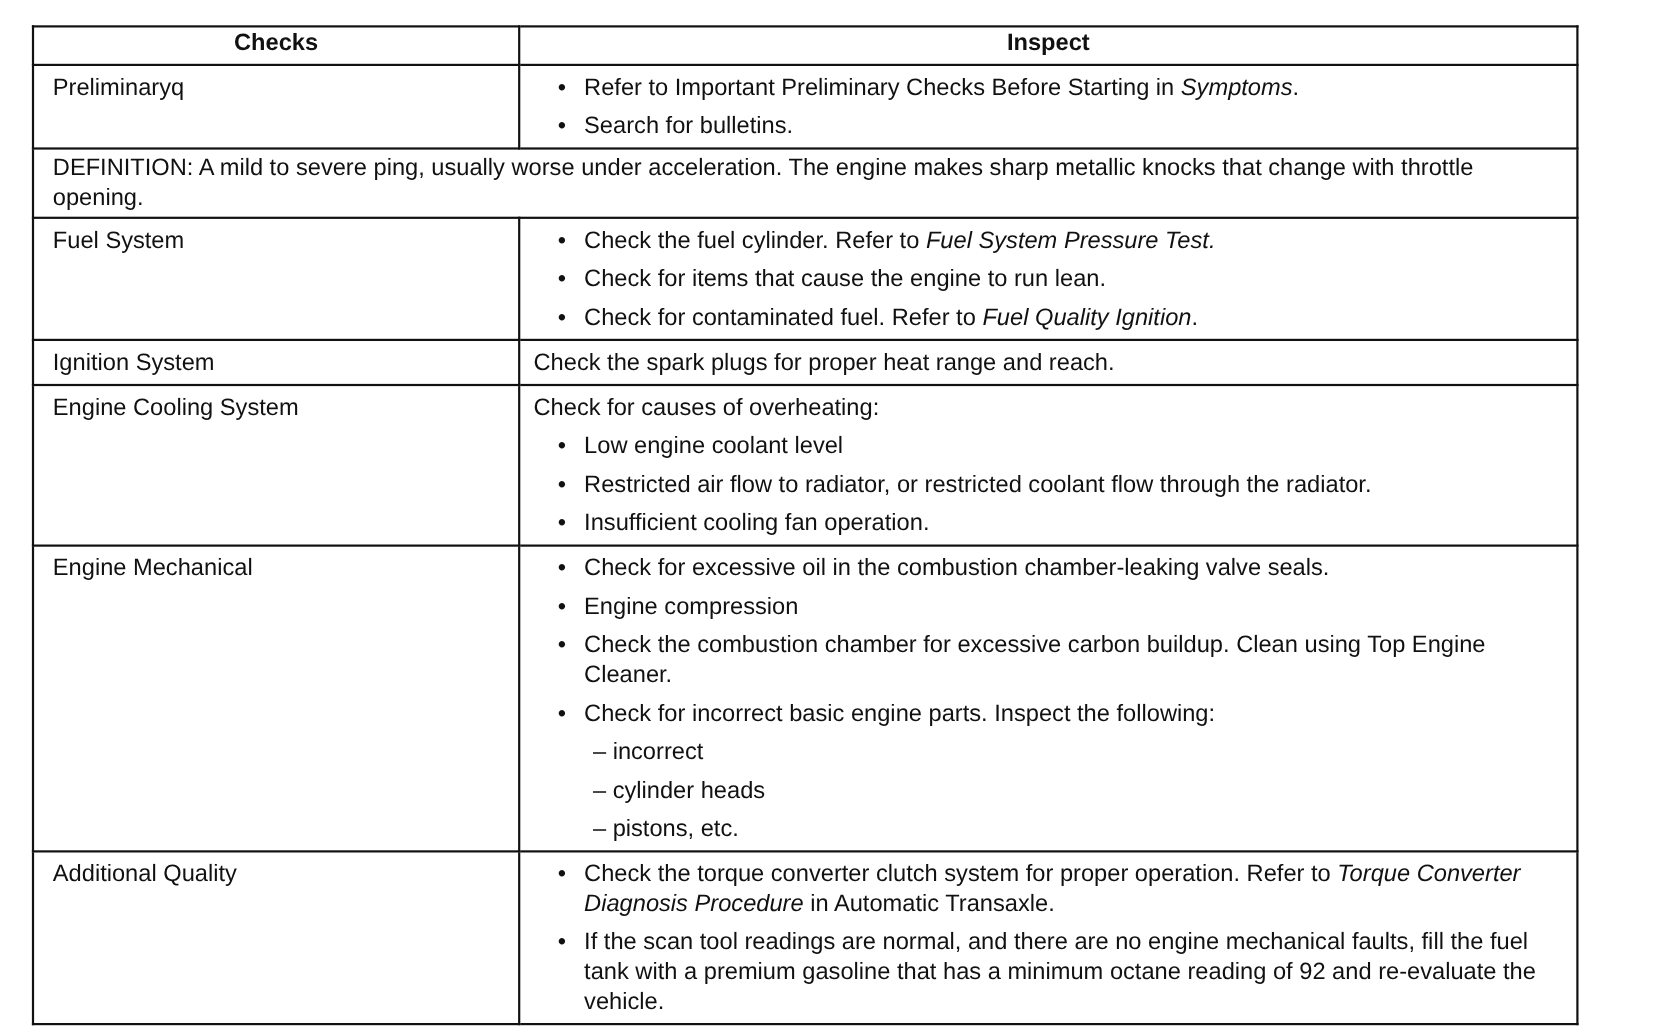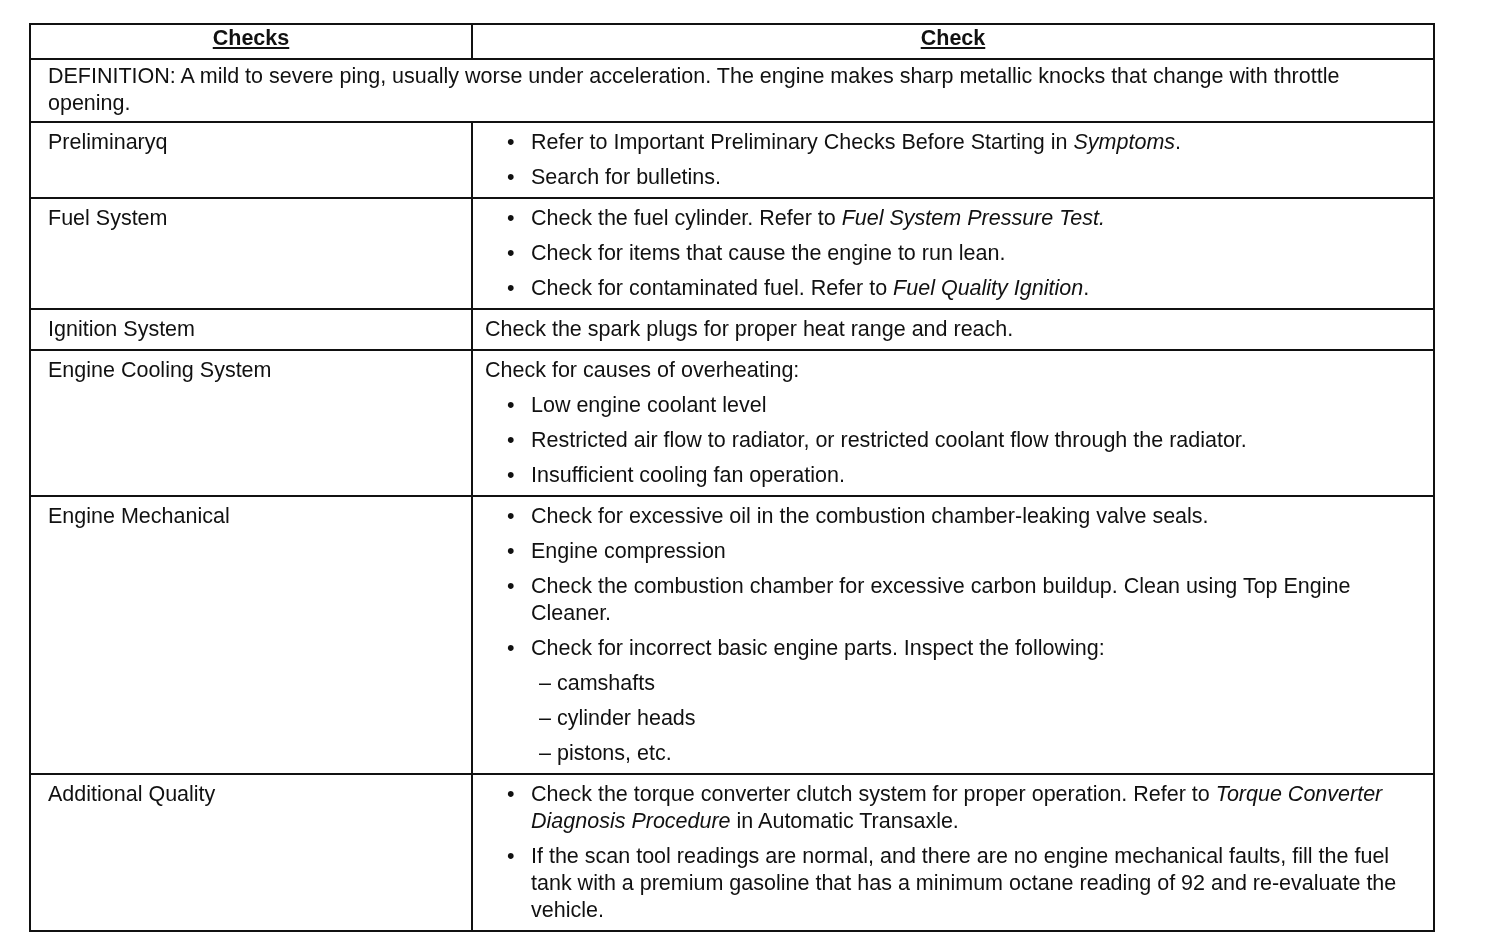--- a/index.html
+++ b/index.html
@@ -4,21 +4,21 @@
   <style>
     html, body { margin: 0; padding: 0; background: #ffffff; }
     body { width: 1504px; height: 942px; position: relative; overflow: hidden;
            font-family: "Liberation Sans", "DejaVu Sans", sans-serif; color: #111; }
     table.diag { position: absolute; left: 29px; top: 23px; width: 1404px;
                  border-collapse: collapse; table-layout: fixed; }
     table.diag td, table.diag th { border: 2.5px solid #111; vertical-align: top;
                  font-size: 21.5px; line-height: 27px; padding: 0; }
     col.c1 { width: 442px; }
     col.c2 { width: 962px; }
-    th { font-weight: bold; text-align: center; height: 33px; line-height: 34px; text-decoration: underline; }
+    th { font-weight: bold; text-align: center; height: 33px; line-height: 34px; }
     td.def { padding: 3px 16px 4px 17px !important; }
     td.check { padding: 6px 17px 0 17px !important; }
     td.action { padding: 6px 18px 6px 12px !important; }
     .intro { margin: 0 0 8px 0; }
     ul.bl { list-style: none; margin: 0; padding: 0 0 0 22px; }
     ul.bl > li { position: relative; padding-left: 24px; margin-bottom: 8px; }
     ul.bl > li:last-child { margin-bottom: 0; }
     ul.bl > li::before { content: "\2022"; position: absolute; left: 0; top: 0; }
     ul.dash { list-style: none; margin: 8px 0 0 8px; padding: 0; }
     ul.dash > li { margin-bottom: 8px; }
@@ -30,34 +30,34 @@
 <body>
 
 <table class="diag">
   <colgroup>
       <col class="c1">
       <col class="c2">
     </colgroup>
   <tbody>
       <tr>
     <th>Checks</th>
-    <th>Check</th>
+    <th>Inspect</th>
   </tr>
-  <tr>
-    <td class="def" colspan="2">DEFINITION: A mild to severe ping, usually worse under acceleration. The engine makes sharp metallic knocks that change with throttle opening.</td>
-  </tr>
-
   <tr>
     <td class="check">Preliminaryq</td>
     <td class="action">
       <ul class="bl">
         <li><span>Refer to Important Preliminary Checks Before Starting in </span><em>Symptoms</em><span>.</span></li>
         <li><span>Search for bulletins.</span></li>
       </ul>
     </td>
+  </tr>
+
+  <tr>
+    <td class="def" colspan="2">DEFINITION: A mild to severe ping, usually worse under acceleration. The engine makes sharp metallic knocks that change with throttle opening.</td>
   </tr>
 
   <tr>
     <td class="check">Fuel System</td>
     <td class="action">
       <ul class="bl">
         <li><span>Check the fuel cylinder. Refer to </span><em>Fuel System Pressure Test.</em></li>
         <li><span>Check for items that cause the engine to run lean.</span></li>
         <li><span>Check for contaminated fuel. Refer to </span><em>Fuel Quality Ignition</em><span>.</span></li>
       </ul>
@@ -83,21 +83,21 @@
 
   <tr>
     <td class="check">Engine Mechanical</td>
     <td class="action">
       <ul class="bl">
         <li><span>Check for excessive oil in the combustion chamber-leaking valve seals.</span></li>
         <li><span>Engine compression</span></li>
         <li><span>Check the combustion chamber for excessive carbon buildup. Clean using Top Engine Cleaner.</span></li>
         <li><span>Check for incorrect basic engine parts. Inspect the following:</span>
           <ul class="dash">
-            <li>camshafts</li>
+            <li>incorrect</li>
             <li>cylinder heads</li>
             <li>pistons, etc.</li>
           </ul>
         </li>
       </ul>
     </td>
   </tr>
 
   <tr>
     <td class="check">Additional Quality</td>

